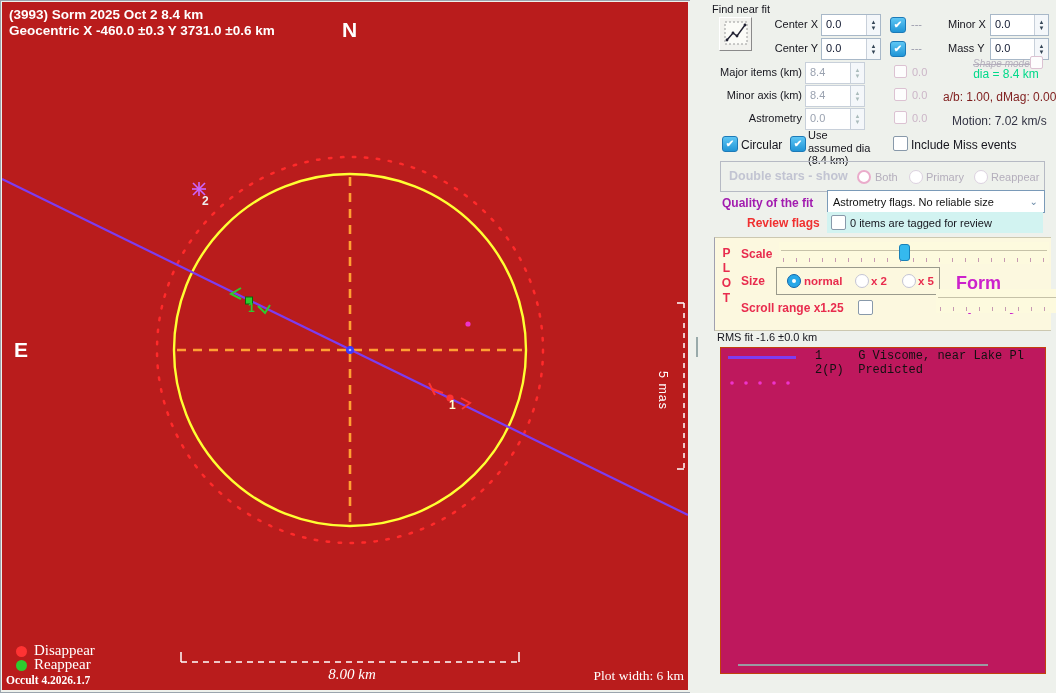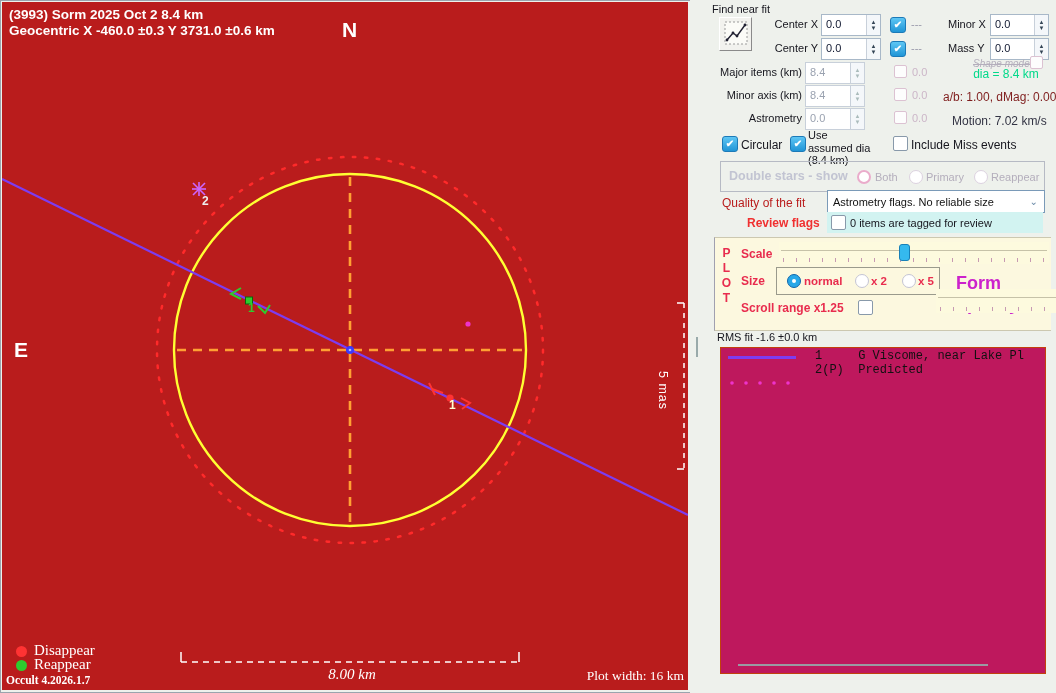--- a/index.html
+++ b/index.html
@@ -107,21 +107,21 @@
   <div class="abs ptext ptitle" style="left:7px;top:21px">Geocentric X  -460.0 ±0.3  Y 3731.0 ±0.6 km</div>
   <div class="abs ptext compass" style="left:340px;top:16px">N</div>
   <div class="abs ptext compass" style="left:12px;top:336px">E</div>
 
   <div class="abs ptext mlabel" style="left:200px;top:192px;color:#eee">2</div>
   <div class="abs ptext mlabel" style="left:246px;top:299px;color:#2ecc2e">1</div>
   <div class="abs ptext mlabel" style="left:447px;top:396px;color:#ffffd0">1</div>
 
   <div class="abs ptext vmas" style="left:654px;top:334px;height:110px;text-align:center">5 mas</div>
   <div class="abs ptext serif" style="left:280px;top:664px;width:140px;text-align:center;font-style:italic">8.00 km</div>
-  <div class="abs ptext serif" style="left:556px;top:666px;width:126px;text-align:right;font-size:13.5px">Plot width: 16 km</div>
+  <div class="abs ptext serif" style="left:556px;top:666px;width:126px;text-align:right;font-size:13.5px">Plot width: 6 km</div>
 
   <div class="abs legend-dot" style="left: 14px; top: 644px; position: absolute; background: rgb(255, 51, 51);"></div>
   <div class="abs legend-dot" style="left:14px;top:658px;background:#2ecc2e"></div>
   <div class="abs ptext serif" style="left:32px;top:640px">Disappear</div>
   <div class="abs ptext serif" style="left:32px;top:654px">Reappear</div>
   <div class="abs ptext" style="left:4px;top:672px;font-family:'Liberation Serif',serif;font-weight:bold;font-size:11.5px">Occult 4.2026.1.7</div>
 </div>
 
 <div id="panel" class="abs">
 
@@ -225,21 +225,21 @@
   <div class="abs grp" style="left:30px;top:161px;width:323px;height:29px">
     <div class="abs lbl" style="left:8px;top:7px;font-weight:bold;font-size:12.5px;color:#c2c4d2">Double stars - show</div>
     <div class="abs radio pink" style="left:136px;top:8px"></div>
     <div class="abs lbl dis" style="left:154px;top:9px">Both</div>
     <div class="abs radio" style="left:188px;top:8px;border-color:#dcd2e0"></div>
     <div class="abs lbl dis" style="left:205px;top:9px">Primary</div>
     <div class="abs radio" style="left:253px;top:8px;border-color:#dcd2e0"></div>
     <div class="abs lbl dis" style="left:270px;top:9px">Reappear</div>
   </div>
 
-  <div class="abs lbl" style="left:32px;top:196px;font-weight:normal;font-size:12px;color:#b91c1c">Quality of the fit</div>
+  <div class="abs lbl" style="left:32px;top:196px;font-weight:bold;font-size:12px;color:#a21caf">Quality of the fit</div>
   <div class="abs dd" style="left:137px;top:190px;width:216px;height:21px">
     <span style="flex:1;padding-left:5px">Astrometry flags. No reliable size</span>
     <span style="padding-right:6px;color:#6a8aa8;font-size:10px">⌄</span>
   </div>
 
   <div class="abs" style="left:137px;top:212px;width:216px;height:21px;background:#d2f3f1"></div>
   <div class="abs lbl" style="left:57px;top:216px;font-weight:bold;font-size:12px;color:#f03030">Review flags</div>
   <div class="abs cb-un" style="left:141px;top:215px"></div>
   <div class="abs lbl" style="left:160px;top:217px">0 items are tagged for review</div>
 

